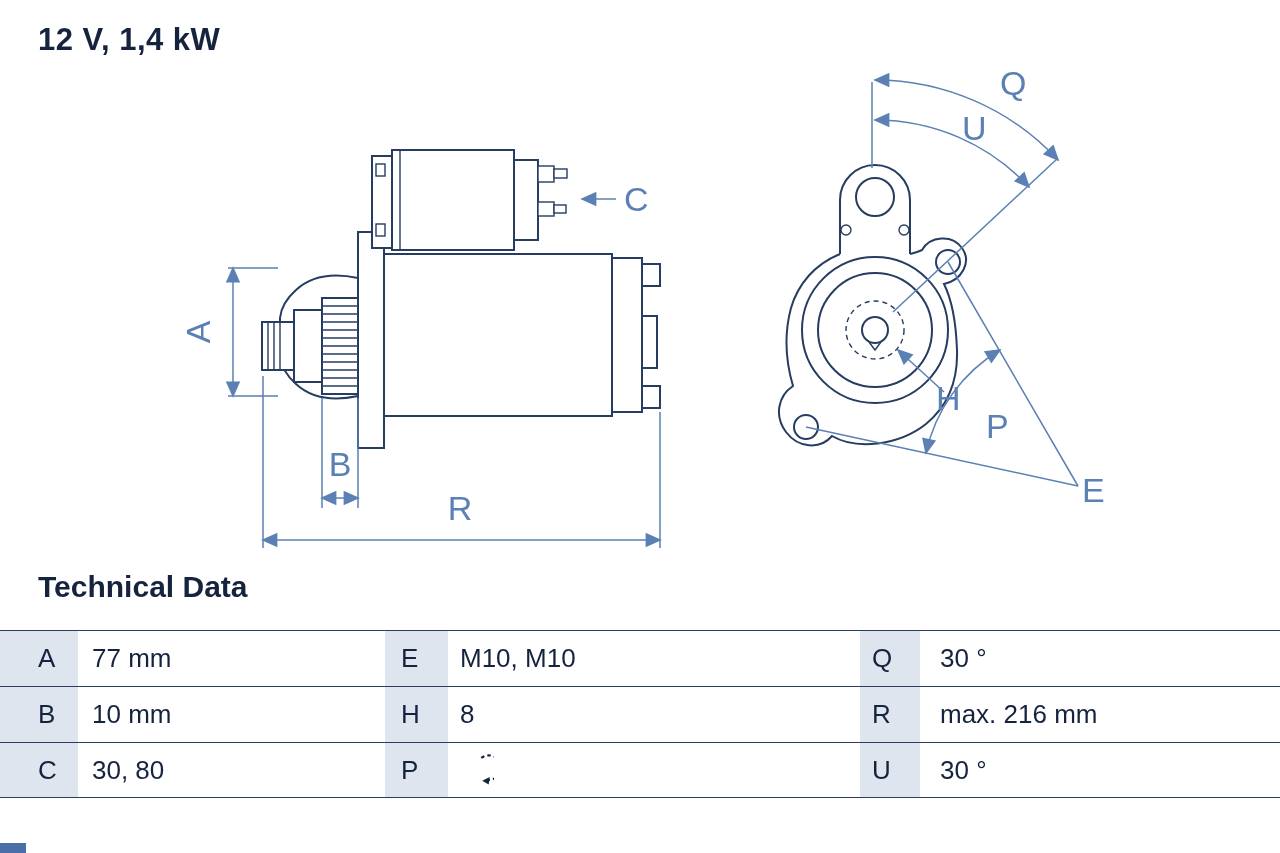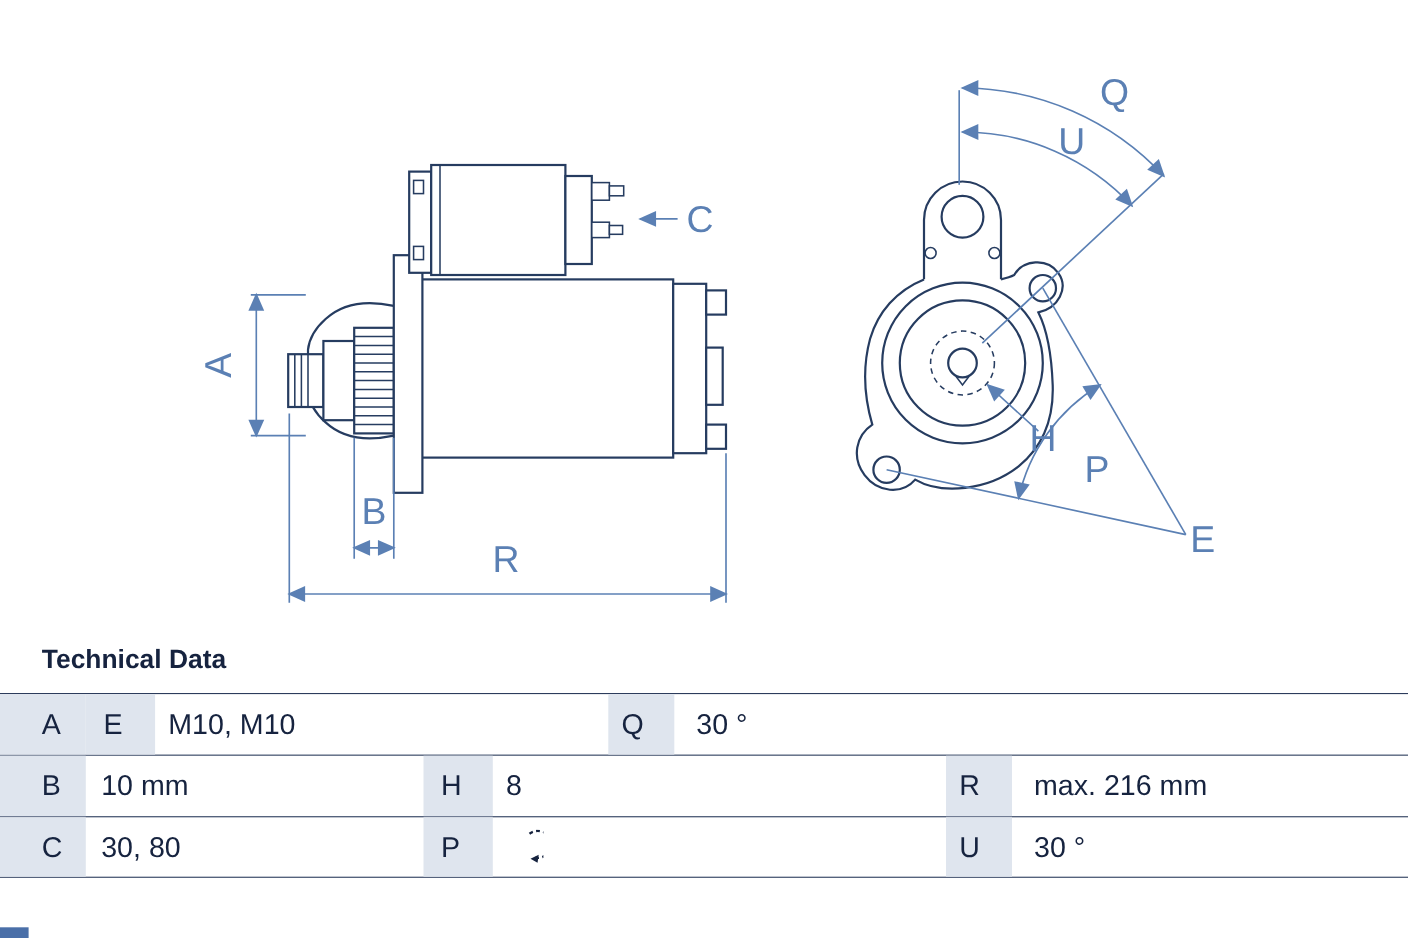--- a/index.html
+++ b/index.html
@@ -14,40 +14,41 @@
   body{background:#fff;font-family:"Liberation Sans",sans-serif;}
   .page{position:relative;width:1280px;height:853px;background:#fff;overflow:hidden;}
   .title{position:absolute;top:22px;left:38px;font-size:31px;font-weight:600;color:var(--text);letter-spacing:.5px;}
   .drawing-svg{position:absolute;top:0;left:0;}
   .ol{stroke:var(--outline);fill:none;stroke-width:2;}
   .olf{stroke:var(--outline);fill:#fff;stroke-width:2;}
   .thin{stroke-width:1.4;}
   .dim{stroke:var(--dimension);fill:none;stroke-width:1.5;}
   .dimfill{fill:var(--dimension);}
   .dimtext{fill:var(--dimension);font-size:34px;font-family:"Liberation Sans",sans-serif;}
-  .tech-heading{position:absolute;top:586px;left:38px;font-size:24px;font-weight:bold;color:var(--text);}
+  .tech-heading{position:absolute;top:570px;left:38px;font-size:30px;font-weight:bold;color:var(--text);}
   .table{position:absolute;top:630px;left:0;width:1280px;}
   .trow{display:flex;height:56px;border-top:1.5px solid var(--table-line);}
   .trow:last-child{border-bottom:1.5px solid var(--table-line);}
   .cell{display:flex;align-items:center;font-size:26px;color:var(--text);}
   .key{background:var(--key-cell-bg);}
   .k1{width:78px;padding-left:38px;}
   .v1{width:307px;padding-left:14px;}
   .k2{width:63px;padding-left:16px;}
   .v2{width:412px;padding-left:12px;}
   .k3{width:60px;padding-left:12px;}
   .v3{width:280px;padding-left:20px;}
   .rot-icon{margin-left:2px;}
   .corner-mark{position:absolute;left:0;bottom:0;width:26px;height:10px;background:var(--logo-blue);}
 </style>
 </head>
 <body>
 
 <div class="page">
 
+  <div class="title">12 V, 1,4 kW</div>
 
   <svg class="drawing-svg" width="1280" height="580" viewBox="0 0 1280 580">
     <defs>
       <marker id="ah" markerWidth="12" markerHeight="12" viewBox="0 0 10 10" refX="8.5" refY="5" orient="auto-start-reverse">
         <path d="M0.5,1 L9.5,5 L0.5,9 Z" class="dimfill"></path>
       </marker>
     </defs>
 
     <g>
 
@@ -151,20 +152,21 @@
       <path class="dim" d="M944,392 L898,350" marker-end="url(#ah)"></path>
       <text class="dimtext" x="936" y="410">H</text>
     </g>
   </svg>
 
   <div class="tech-heading">Technical Data</div>
 
   <div class="table">
     <div class="trow">
       <div class="cell key k1">A</div>
+      <div class="cell v1">77 mm</div>
       <div class="cell key k2">E</div>
       <div class="cell v2">M10, M10</div>
       <div class="cell key k3">Q</div>
       <div class="cell v3">30 °</div>
     </div>
     <div class="trow">
       <div class="cell key k1">B</div>
       <div class="cell v1">10 mm</div>
       <div class="cell key k2">H</div>
       <div class="cell v2">8</div>

